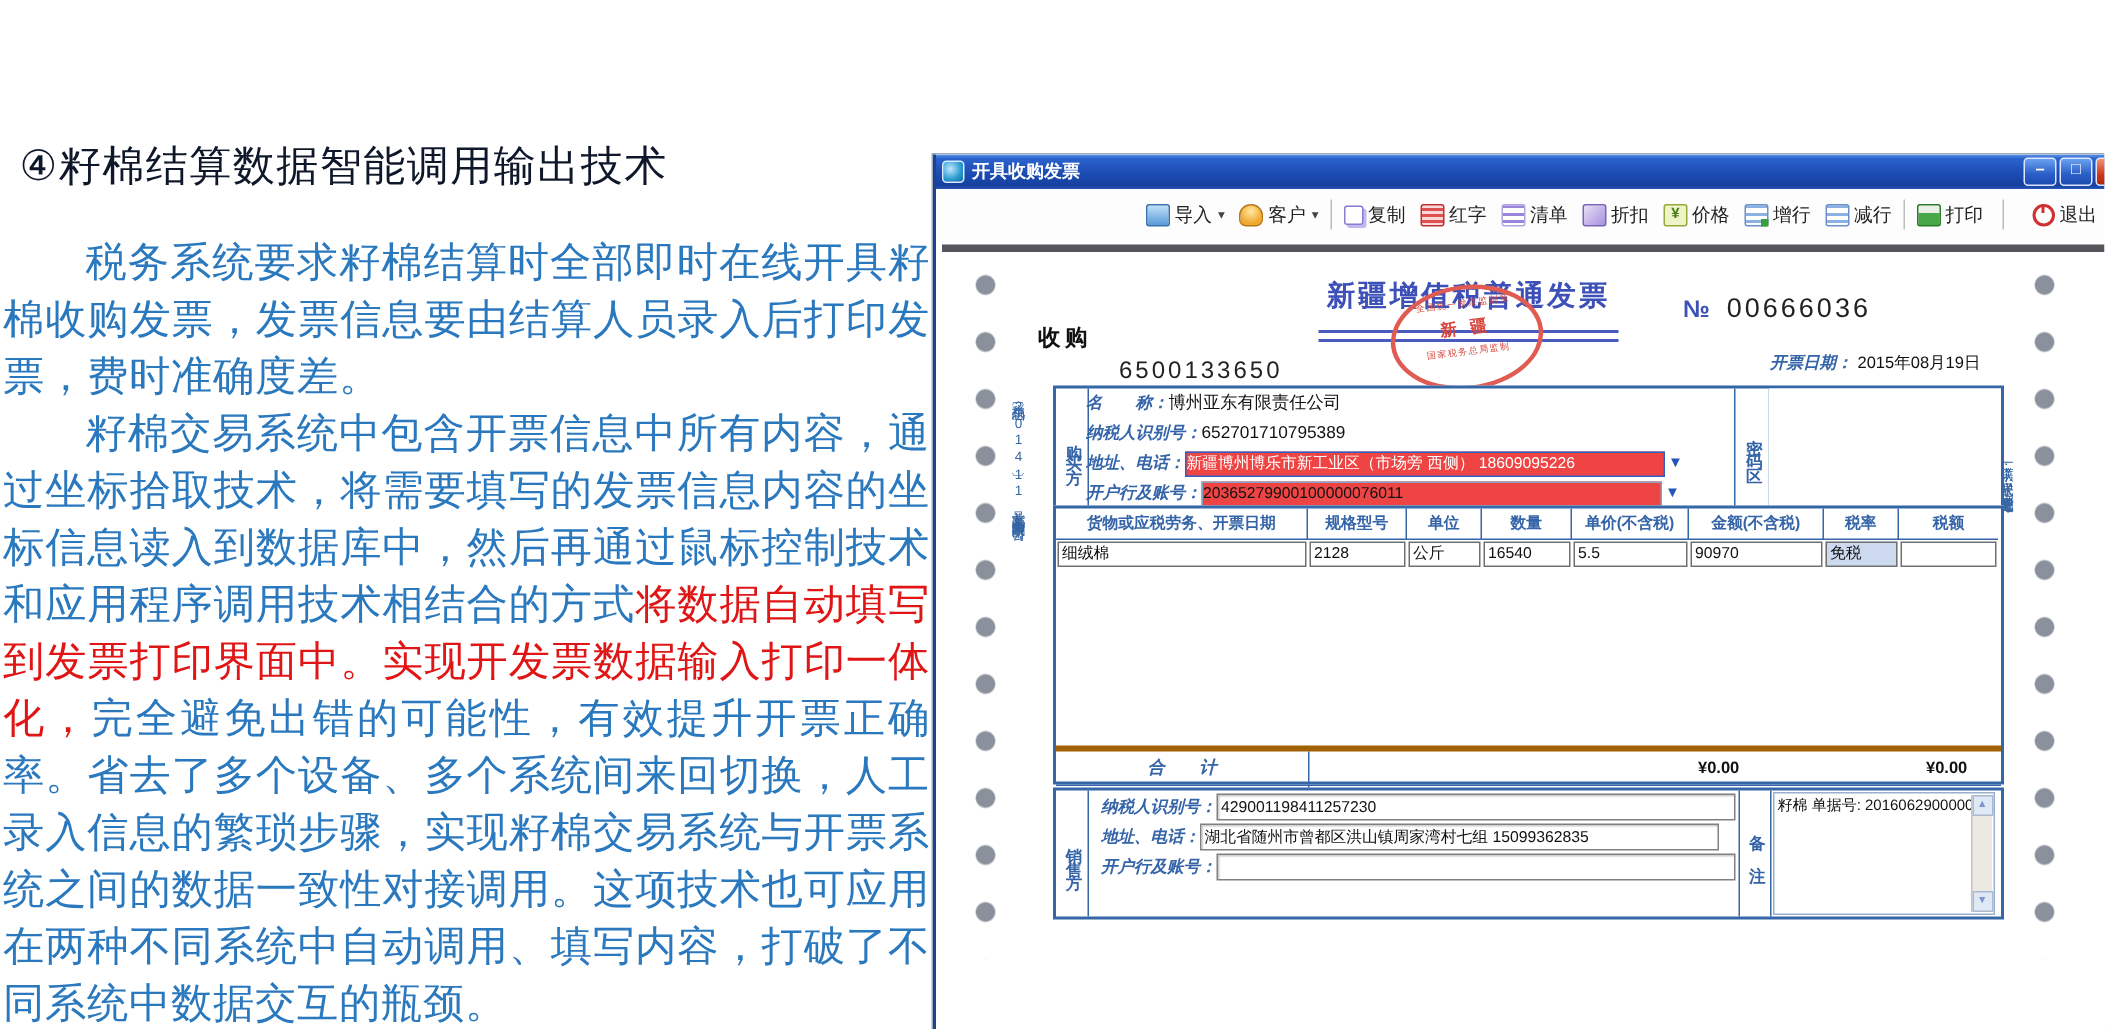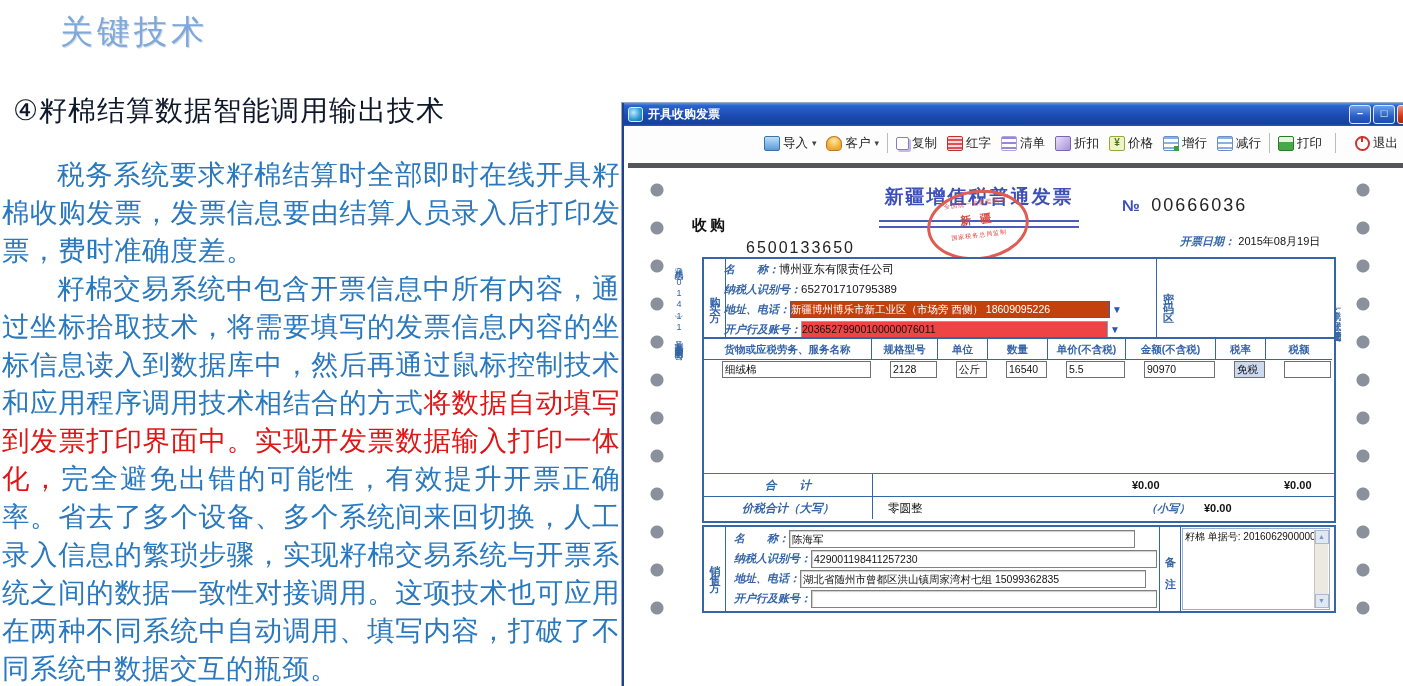--- a/index.html
+++ b/index.html
@@ -51,45 +51,44 @@
       background-image:radial-gradient(circle at 7px 9px,#8b919c 6px,rgba(0,0,0,0) 7px);
       background-size:14px 38px;background-repeat:repeat-y;}
   .vnote{position:absolute;color:#3465a4;writing-mode:vertical-lr;text-orientation:upright;letter-spacing:2px;}
   .inv-label{color:#3565a8;font-weight:bold;font-style:italic;}
   .inv-box{position:absolute;border:2px solid #3566a8;background:#fff;}
   .vstrip{position:absolute;top:0;bottom:0;color:#3565a8;font-weight:bold;writing-mode:vertical-lr;
       text-orientation:upright;display:flex;align-items:center;justify-content:center;}
   .row20{height:20px;line-height:20px;white-space:nowrap;overflow:hidden;font-size:11.5px;color:#111;}
   .field{display:inline-block;vertical-align:middle;height:15px;line-height:15px;font-size:10.5px;
       border:1px solid #8aa0c0;background:#ef4444;overflow:hidden;white-space:nowrap;}
-  .field.sel{background:#c2410c;color:#fff;border-color:#2f61c5;}
+  .field.sel{background:#ef4444;color:#fff;border-color:#2f61c5;}
   .arrow{display:inline-block;vertical-align:middle;color:#2456b8;font-size:10px;margin-left:2px;}
   .grid{display:grid;grid-template-columns:168px 66px 50px 60px 78px 90px 50px 66px;}
   .hcell{border-right:1px solid #3566a8;border-bottom:1px solid #3566a8;height:20px;line-height:20px;
       text-align:center;font-size:10.5px;color:#3565a8;font-weight:bold;overflow:hidden;white-space:nowrap;}
   .hcell:last-child{border-right:none;}
-  .icell{height:19px;padding:1px 1px 0 18px;box-sizing:border-box;}
+  .icell{height:19px;padding:1px 1px 0 1px;box-sizing:border-box;}
   .ibox{border:1px solid #707070;height:15px;line-height:15px;font-size:10.5px;padding:0 2px;background:#fff;
       overflow:hidden;white-space:nowrap;color:#111;}
   .inp{display:inline-block;vertical-align:middle;border:1px solid #808080;background:#fff;height:16px;
       line-height:16px;font-size:10.5px;padding:0 2px;box-shadow:inset 1px 1px 1px #ccc;overflow:hidden;white-space:nowrap;color:#111;}
   .stamp{position:absolute;width:96px;height:64px;border:3px solid #e05b52;border-radius:50%;
       transform:rotate(-7deg);color:#d8453c;text-align:center;overflow:hidden;background:rgba(255,255,255,0.0);}
   .stamp .rim{font-size:6px;line-height:8px;letter-spacing:1px;white-space:nowrap;}
   .stamp .ctr{font-size:11px;font-weight:bold;letter-spacing:3px;line-height:24px;}
   .scrollbar{position:absolute;top:1px;bottom:1px;right:1px;width:13px;background:#ece9e2;border-left:1px solid #c8c4ba;
       display:flex;flex-direction:column;justify-content:space-between;align-items:center;font-size:7px;color:#7a96c8;}
   .sb-btn{width:12px;height:12px;background:#dfe8f4;border:1px solid #aab8d0;line-height:11px;text-align:center;}
 </style>
 </head>
 <body>
 
 <div class="page">
 
-  <div class="slide-title">关键技术</div>
   <div class="slide-heading">④籽棉结算数据智能调用输出技术</div>
   <div class="slide-body">
     <p><span>税务系统要求籽棉结算时全部即时在线开具籽棉收购发票，发票信息要由结算人员录入后打印发票，费时准确度差。</span></p>
     <p><span>籽棉交易系统中包含开票信息中所有内容，通过坐标拾取技术，将需要填写的发票信息内容的坐标信息读入到数据库中，然后再通过鼠标控制技术和应用程序调用技术相结合的方式</span><span class="red">将数据自动填写到发票打印界面中。实现开发票数据输入打印一体化，</span><span>完全避免出错的可能性，有效提升开票正确率。省去了多个设备、多个系统间来回切换，人工录入信息的繁琐步骤，实现籽棉交易系统与开票系统之间的数据一致性对接调用。这项技术也可应用在两种不同系统中自动调用、填写内容，打破了不同系统中数据交互的瓶颈。</span></p>
   </div>
 
   <div class="appwin">
 
     <div class="titlebar">
       <span class="app-icon"></span>
@@ -186,21 +185,21 @@
           <div class="row20"><span class="inv-label" style="font-size:11px;margin-left:8px;">纳税人识别号：</span><span>652701710795389</span></div>
           <div class="row20"><span class="inv-label" style="font-size:11px;margin-left:8px;">地址、电话：</span><span class="field sel" style="width:318px;">新疆博州博乐市新工业区（市场旁 西侧） 18609095226</span><span class="arrow">▼</span></div>
           <div class="row20"><span class="inv-label" style="font-size:11px;margin-left:8px;">开户行及账号：</span><span class="field" style="width:305px;">20365279900100000076011</span><span class="arrow">▼</span></div>
         </div>
         <div class="vstrip" style="left:452px;width:22px;border-left:1px solid #3566a8;border-right:1px solid #3566a8;font-size:11px;letter-spacing:10px;">密码区</div>
         <div style="position:absolute;left:475px;top:0;right:0;bottom:0;background:#fff;"></div>
       </div>
 
       <div class="inv-box" style="left:78px;top:177px;width:630px;height:182px;">
         <div class="grid">
-          <div class="hcell">货物或应税劳务、服务名称</div>
+          <div class="hcell">货物或应税劳务、开票日期</div>
           <div class="hcell">规格型号</div>
           <div class="hcell">单位</div>
           <div class="hcell">数量</div>
           <div class="hcell">单价(不含税)</div>
           <div class="hcell">金额(不含税)</div>
           <div class="hcell">税率</div>
           <div class="hcell">税额</div>
         </div>
         <div class="grid">
           <div class="icell">
@@ -222,37 +221,36 @@
               <div class="ibox">90970</div>
             </div>
           <div class="icell">
               <div class="ibox" style="background:#ccd9ee;">免税</div>
             </div>
           <div class="icell">
               <div class="ibox"></div>
             </div>
         </div>
         <div style="height:94px;"></div>
-        <div style="position:relative;height:22px;border-top:1px solid #a16207;">
+        <div style="position:relative;height:22px;border-top:4px solid #a16207;margin-top:24px;">
           <span class="inv-label" style="position:absolute;left:0;top:0;width:168px;text-align:center;line-height:22px;font-size:11.5px;border-right:1px solid #3566a8;height:22px;">合　　计</span>
           <span style="position:absolute;left:428px;line-height:22px;font-size:11px;font-weight:bold;color:#111;">¥0.00</span>
           <span style="position:absolute;left:580px;line-height:22px;font-size:11px;font-weight:bold;color:#111;">¥0.00</span>
         </div>
         <div style="position:relative;height:22px;border-top:1px solid #3566a8;">
           <span class="inv-label" style="position:absolute;left:0;top:0;width:168px;text-align:center;line-height:22px;font-size:11.5px;border-right:1px solid #3566a8;height:22px;">价税合计（大写）</span>
           <span style="position:absolute;left:184px;line-height:22px;font-size:11.5px;color:#111;">零圆整</span>
           <span class="inv-label" style="position:absolute;left:442px;line-height:22px;font-size:11px;font-style:italic;">（小写）</span>
           <span style="position:absolute;left:500px;line-height:22px;font-size:11px;font-weight:bold;color:#111;">¥0.00</span>
         </div>
       </div>
 
       <div class="inv-box" style="left:78px;top:365px;width:630px;height:84px;">
         <div class="vstrip" style="left:0;width:21px;border-right:1px solid #3566a8;font-size:11px;letter-spacing:8px;">销售方</div>
         <div style="position:absolute;left:22px;top:1px;width:432px;">
-          <div class="row20"><span class="inv-label" style="font-size:11px;margin-left:8px;">名　　称：</span><span class="inp" style="width:340px;">陈海军</span></div>
           <div class="row20"><span class="inv-label" style="font-size:11px;margin-left:8px;">纳税人识别号：</span><span class="inp" style="width:340px;">429001198411257230</span></div>
           <div class="row20"><span class="inv-label" style="font-size:11px;margin-left:8px;">地址、电话：</span><span class="inp" style="width:340px;">湖北省随州市曾都区洪山镇周家湾村七组 15099362835</span></div>
           <div class="row20"><span class="inv-label" style="font-size:11px;margin-left:8px;">开户行及账号：</span><span class="inp" style="width:340px;"></span></div>
         </div>
         <div class="vstrip" style="left:455px;width:20px;border-left:1px solid #3566a8;border-right:1px solid #3566a8;font-size:11px;letter-spacing:22px;">备注</div>
         <div style="position:absolute;left:478px;top:1px;width:146px;bottom:1px;border:1px solid #9ab0cc;background:#fff;">
           <div style="font-size:10px;color:#111;padding:1px 14px 0 2px;white-space:nowrap;overflow:hidden;">籽棉 单据号: 20160629000000000012</div>
           <div class="scrollbar">
             <span class="sb-btn">▲</span>
             <span class="sb-btn">▼</span>

